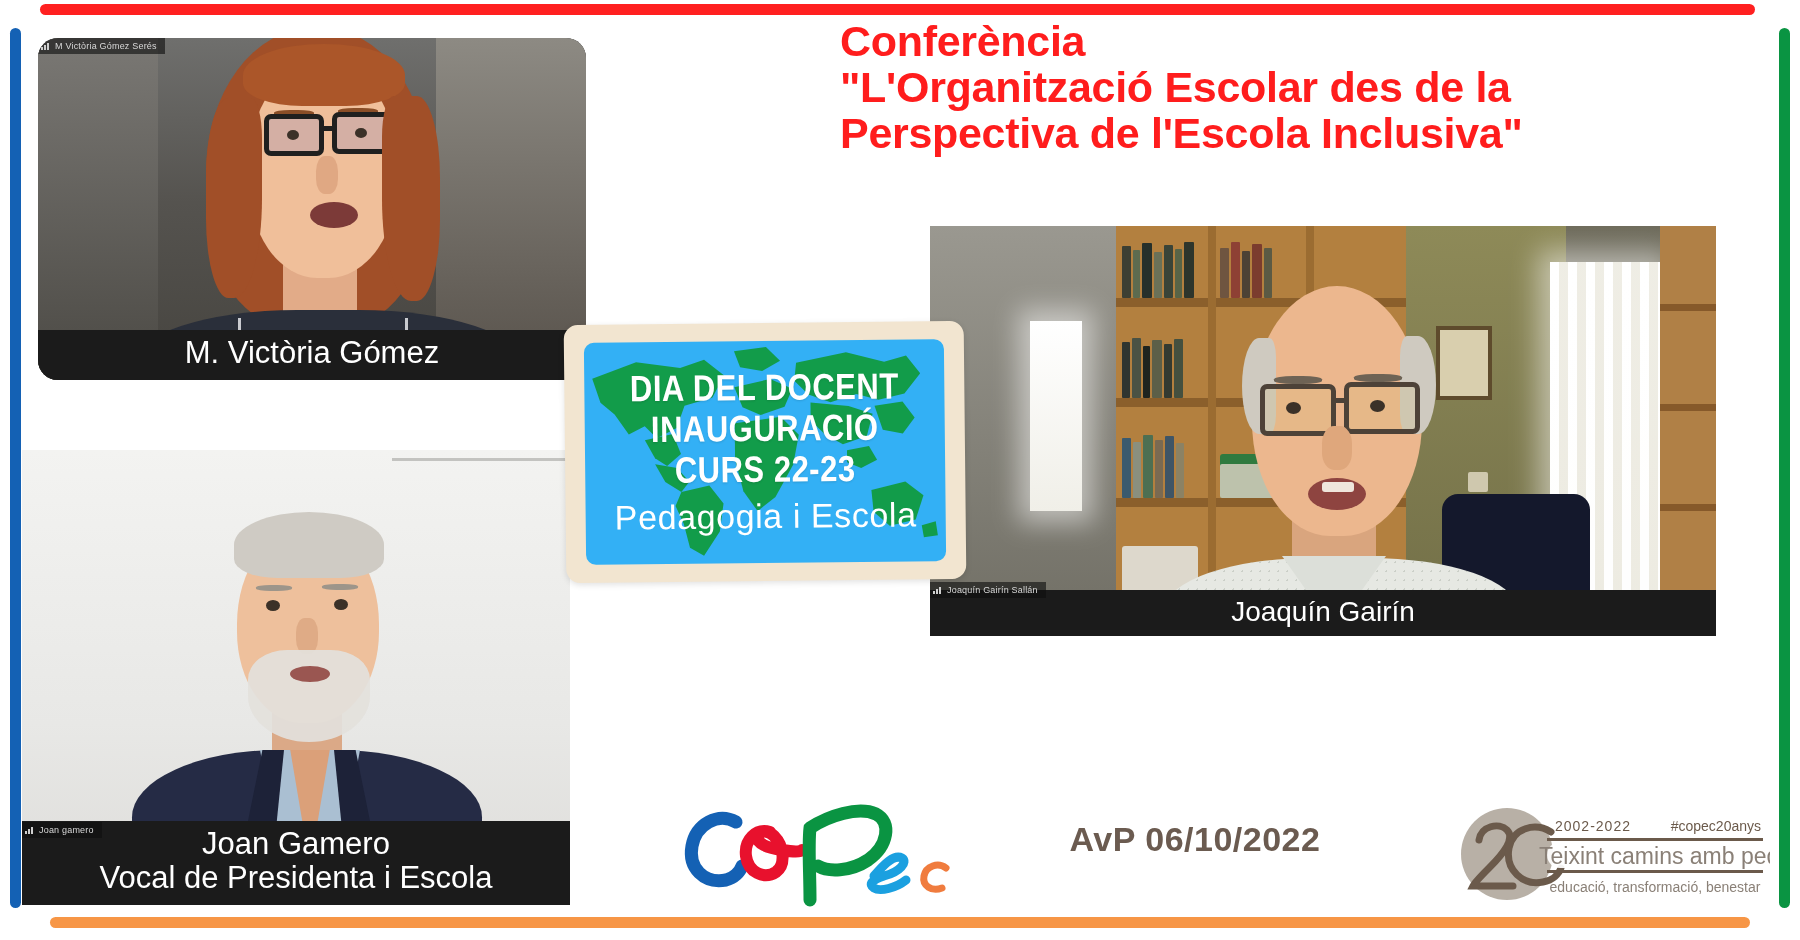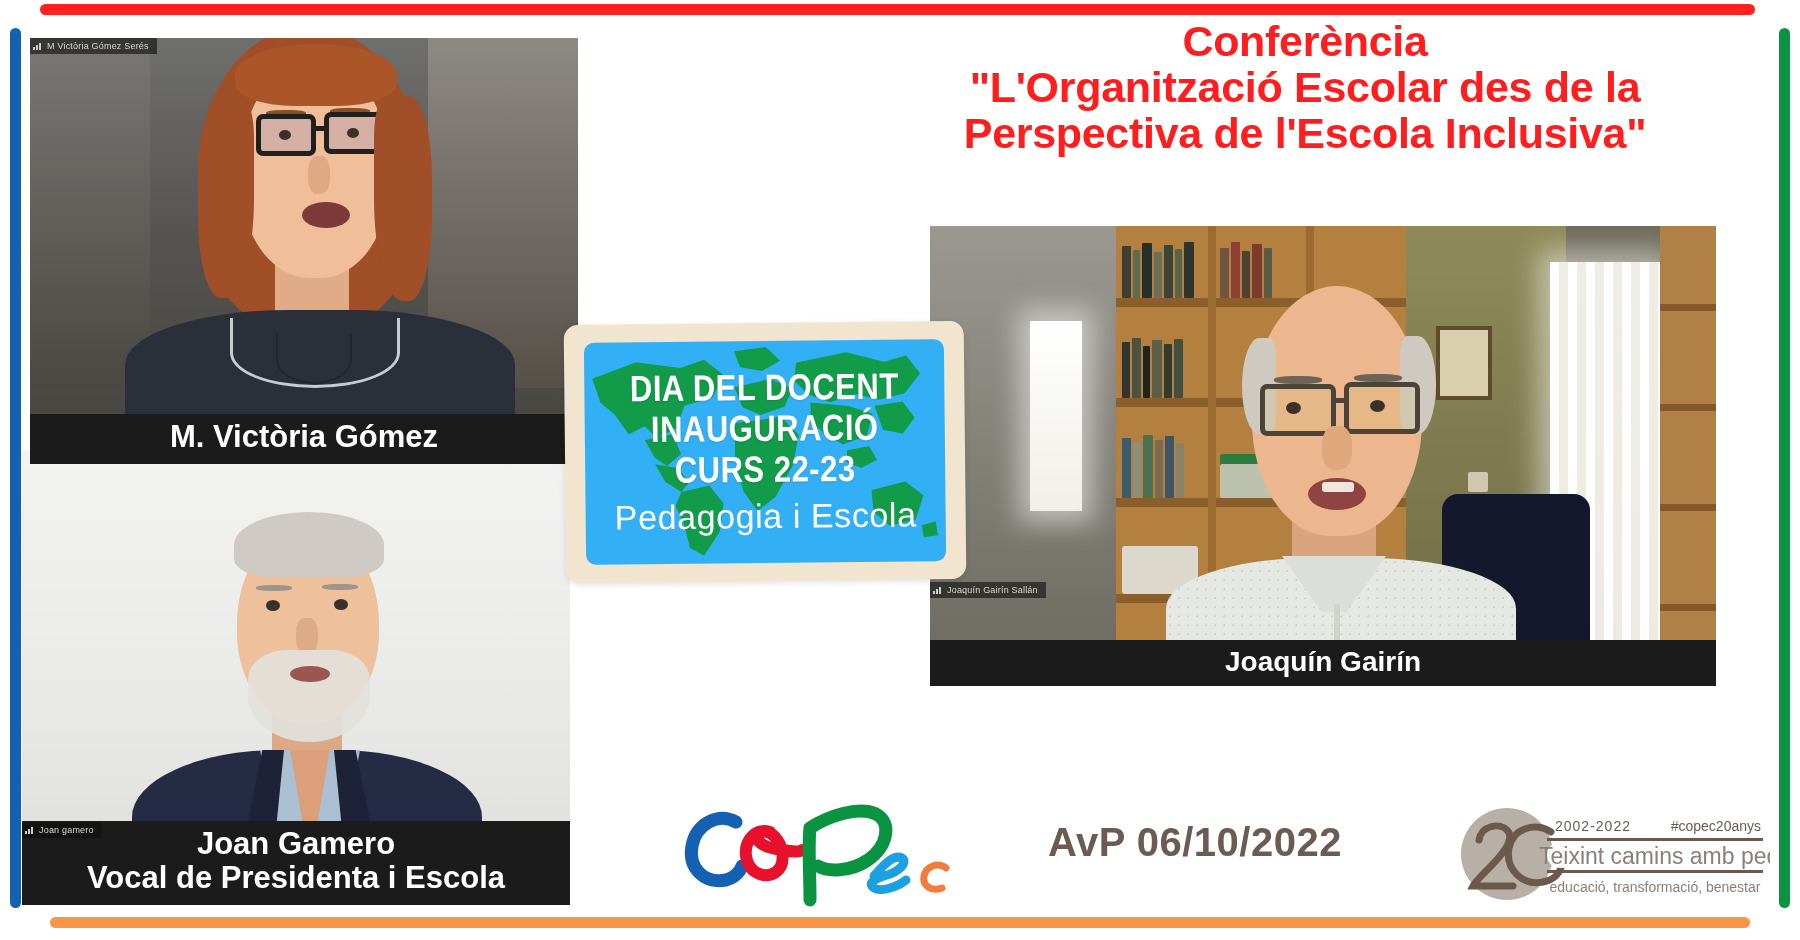--- a/index.html
+++ b/index.html
@@ -19,38 +19,38 @@
   .bar { position: absolute; border-radius: 6px; }
   .bar-top    { left: 40px;  top: 4px;    width: 1715px; height: 11px; background: #ff2020; }
   .bar-bottom { left: 50px;  bottom: 12px;width: 1700px; height: 11px; background: #f79646; }
   .bar-left   { left: 10px;  top: 28px;   width: 11px;   height: 880px; background: #1461b4; }
   .bar-right  { right: 10px; top: 28px;   width: 11px;   height: 880px; background: #0a9442; }
 
   
   .headline {
     position: absolute;
     left: 840px; top: 18px; width: 930px;
-    text-align: center;
+    text-align: left;
     color: #ff1d1d;
     font-weight: bold;
     font-size: 43px;
     line-height: 1.07;
     letter-spacing: -0.3px;
   }
   .headline .ln { display: block; white-space: nowrap; }
 
   
   .tile {
     position: absolute;
     overflow: hidden;
     background: #2c2c2c;
   }
-  .tile-victoria { left: 30px;  top: 38px;  width: 548px; height: 426px; }
+  .tile-victoria { left: 38px;  top: 38px;  width: 548px; height: 342px; border-radius: 20px; }
   .tile-joan     { left: 22px;  top: 450px; width: 548px; height: 455px; }
-  .tile-joaquin  { left: 930px; top: 226px; width: 786px; height: 460px; }
+  .tile-joaquin  { left: 930px; top: 226px; width: 786px; height: 410px; }
 
   .feed { position: absolute; inset: 0; }
 
   
   .zchip {
     position: absolute;
     left: 0; top: 0;
     background: rgba(15,15,15,.62);
     color: #d8d8d8;
     font-size: 9px;
@@ -69,21 +69,21 @@
   .sigbars i:nth-child(2){ left:3px; height:5px; }
   .sigbars i:nth-child(3){ left:6px; height:7px; }
 
   
   .caption {
     position: absolute;
     left: 0; right: 0; bottom: 0;
     background: #1b1b1b;
     color: #ffffff;
     text-align: center;
-    font-weight: bold;
+    font-weight: normal;
     padding: 6px 8px 9px;
     line-height: 1.12;
     z-index: 5;
   }
   .caption .l { display: block; }
   .cap-victoria { font-size: 31px; }
   .cap-joan     { font-size: 31px; }
   .cap-joaquin  { font-size: 28px; }
 
   
@@ -151,21 +151,21 @@
   .st-l3 { font-size: 31px; line-height: 1.0; margin-bottom: 14px; }
   .st-l4 { font-size: 34px; line-height: 1.0; font-weight: normal; letter-spacing: 0.6px; }
 
   
   .copec-logo {
     position: absolute; left: 678px; top: 788px; width: 290px; height: 120px;
   }
   .avp {
     position: absolute; left: 1030px; top: 820px; width: 330px;
     text-align: center;
-    color: #6b5b50; font-weight: bold; font-size: 40px; letter-spacing: .5px;
+    color: #6b5b50; font-weight: bold; font-size: 34px; letter-spacing: .5px;
   }
   .anniv {
     position: absolute; left: 1455px; top: 798px; width: 315px; height: 112px;
   }
 </style>
 </head>
 <body>
 
 <div id="stage">
 

